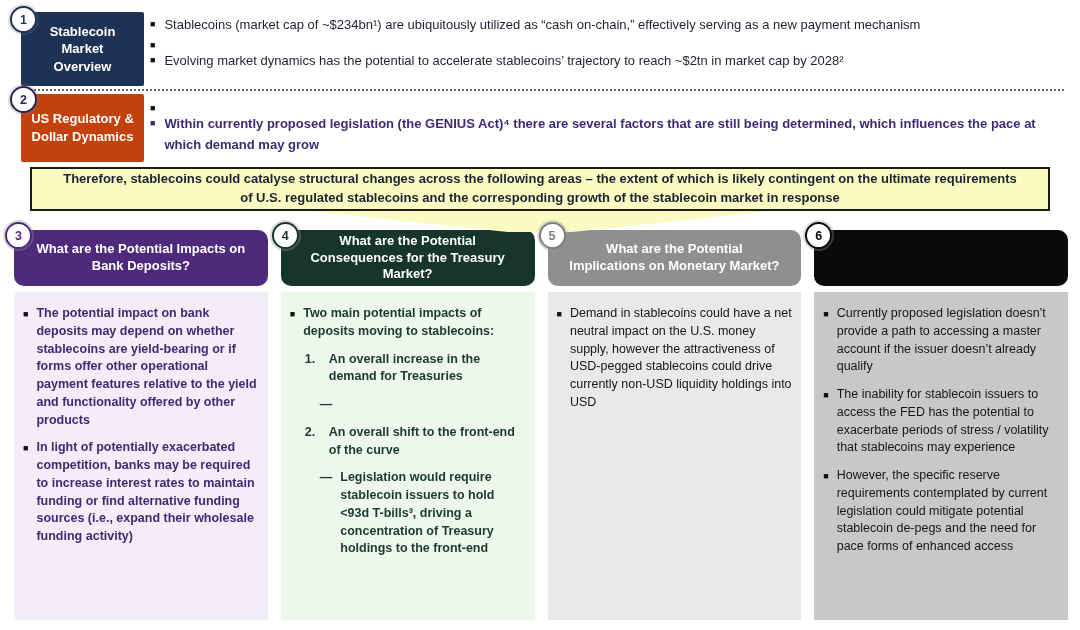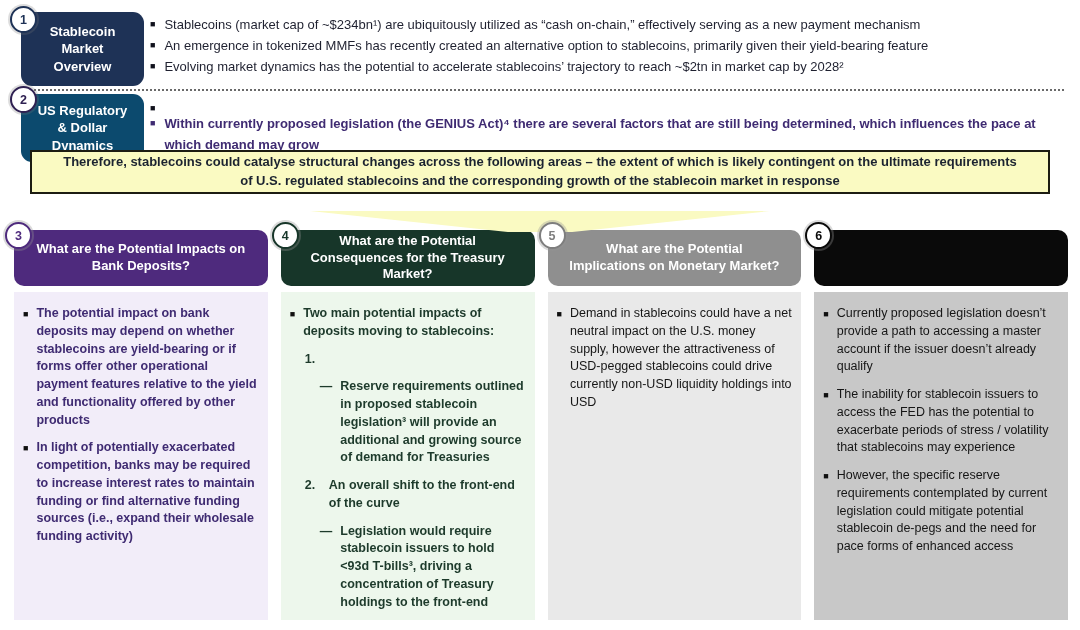--- a/index.html
+++ b/index.html
@@ -4,42 +4,42 @@
 <style>
   html,body{margin:0;padding:0;}
   body{
     width:1080px;height:630px;position:relative;background:#ffffff;
     font-family:"Liberation Sans", sans-serif;color:#1f2130;overflow:hidden;
   }
   
   .label-box{
     position:absolute;left:21px;width:123px;color:#fff;font-weight:bold;
     font-size:13px;line-height:1.35;text-align:center;display:flex;
-    align-items:center;justify-content:center;border-radius:11px;
+    align-items:center;justify-content:center;border-radius:2px;
   }
   .label-box.navy{background:#1e3256;top:12px;height:74px;padding:0 14px;box-sizing:border-box;}
-  .label-box.plum{background:#0c4a6e;top:94px;height:68px;padding:0 13px;box-sizing:border-box;}
+  .label-box.plum{background:#c2410c;top:94px;height:68px;padding:0 6px;box-sizing:border-box;}
   .num-circle{
     position:absolute;width:23px;height:23px;border-radius:50%;background:#fff;
     display:flex;align-items:center;justify-content:center;font-weight:bold;
     font-size:12.5px;z-index:5;box-shadow:0 0 0 2px rgba(120,120,120,0.25);
   }
   .num-circle.navy{border:2.5px solid #1e3256;color:#1e3256;left:10px;top:6px;}
   .num-circle.plum{border:2.5px solid #2f2152;color:#2f2152;left:10px;top:86px;}
   .bullets{position:absolute;left:150px;width:915px;}
   .bullets.r1{top:14px;}
   .bullets.r2{top:98px;}
   .bullet{display:flex;gap:9px;font-size:13px;line-height:1.62;color:#1f2130;}
   .bullet .sq{font-size:9px;line-height:1;margin-top:6px;color:#10111c;flex:0 0 auto;}
   .bullet.emph{color:#3f2b72;font-weight:bold;}
   .bullet.emph .sq{color:#3f2b72;}
   .dotted-sep{position:absolute;left:21px;right:16px;top:89px;border-top:2px dotted #6a6a6a;}
   
   .banner{
-    position:absolute;left:30px;top:150px;width:1020px;height:44px;background:#fafac2;
+    position:absolute;left:30px;top:167px;width:1020px;height:44px;background:#fafac2;
     border:2px solid #1c1c12;box-sizing:border-box;display:flex;align-items:center;
     justify-content:center;text-align:center;font-weight:bold;font-size:13px;
     line-height:1.45;color:#1b2330;padding:0 26px;z-index:2;
   }
   .chevron{
     position:absolute;left:310px;top:211px;width:460px;height:21px;background:#fafac2;
     clip-path:polygon(0 0,100% 0,57% 100%,43% 100%);z-index:1;
   }
   
   .cols{position:absolute;left:14px;top:230px;width:1054px;display:flex;gap:13px;}
@@ -83,21 +83,20 @@
 
 <div class="num-circle navy">1</div>
 <div class="label-box navy">Stablecoin Market Overview</div>
 <div class="bullets r1">
   <div class="bullet">
       <span class="sq">■</span>
       <span>Stablecoins (market cap of ~$234bn¹) are ubiquitously utilized as “cash on-chain,” effectively serving as a new payment mechanism</span>
     </div>
   <div class="bullet">
       <span class="sq">■</span>
-      <span>An emergence in tokenized MMFs has recently created an alternative option to stablecoins, primarily given their yield-bearing feature</span>
     </div>
   <div class="bullet">
       <span class="sq">■</span>
       <span>Evolving market dynamics has the potential to accelerate stablecoins’ trajectory to reach ~$2tn in market cap by 2028²</span>
     </div>
 </div>
 
 <div class="dotted-sep"></div>
 
 <div class="num-circle plum">2</div>
@@ -139,24 +138,24 @@
       <div class="col-badge green">4</div>
       <span>What are the Potential Consequences for the Treasury Market?</span>
     </div>
     <div class="col-body mint">
       <div class="cb">
           <span class="sq">■</span>
           <span>Two main potential impacts of deposits moving to stablecoins:</span>
         </div>
       <div class="cb numbered">
           <span class="mk">1.</span>
+          <span>An overall increase in the demand for Treasuries</span>
         </div>
       <div class="cb dash">
           <span class="mk">—</span>
-          <span>Reserve requirements outlined in proposed stablecoin legislation³ will provide an additional and growing source of demand for Treasuries</span>
         </div>
       <div class="cb numbered">
           <span class="mk">2.</span>
           <span>An overall shift to the front-end of the curve</span>
         </div>
       <div class="cb dash">
           <span class="mk">—</span>
           <span>Legislation would require stablecoin issuers to hold &lt;93d T-bills³, driving a concentration of Treasury holdings to the front-end</span>
         </div>
     </div>

